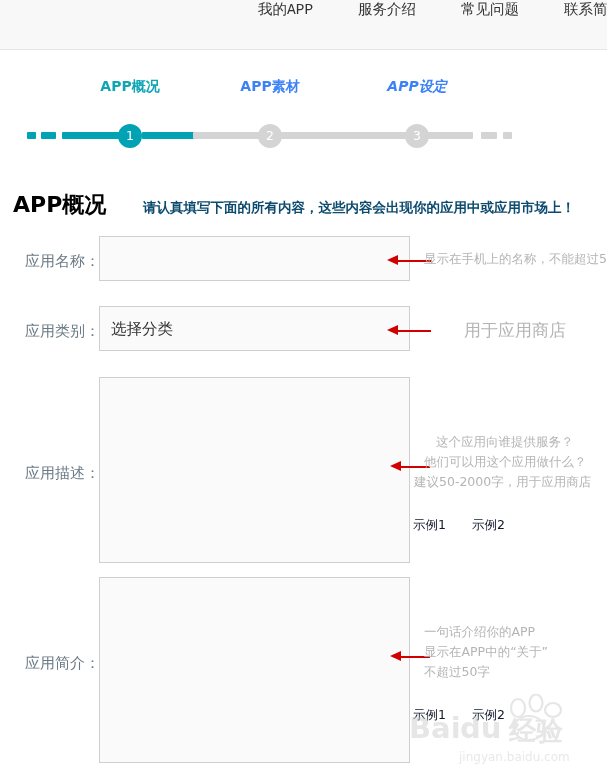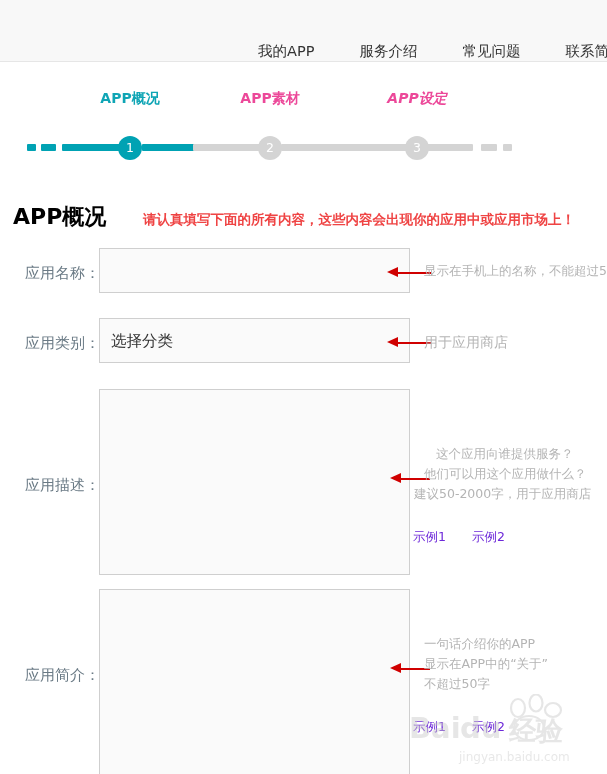--- a/index.html
+++ b/index.html
@@ -7,25 +7,26 @@
   body {
     width:607px; height:774px;
     background:#ffffff;
     font-family:"DejaVu Sans","Liberation Sans",sans-serif;
     overflow:hidden;
     position:relative;
   }
 
   
   .topbar{
-    height:62px;
+    height:50px;
     background:#f8f8f8;
     border-bottom:1px solid #e6e6e6;
     display:flex;
-    align-items:flex-end;
+    align-items:flex-start;
+    font-family:Liberation Mono, monospace;
   }
   .nav{
     display:flex;
     align-items:center;
     margin-left:258px;
     gap:45px;
   }
   .nav-item{
     font-size:14.5px;
     color:#333333;
@@ -44,21 +45,21 @@
     height:22px;
   }
   .step-label{
     position:absolute;
     font-size:14px;
     font-weight:bold;
     white-space:nowrap;
     transform:translateX(-50%);
   }
   .step-label.active{ color:#0fa5b5; }
-  .step-label.idle{ color:#ec4899; }
+  .step-label.idle{ color:#3b82f6; }
 
   .track{
     position:absolute;
     left:0; right:0;
     top:46px;
     height:24px;
   }
   .bar{
     position:absolute;
     height:7px;
@@ -93,21 +94,21 @@
     left:13px; top:0;
     font-size:22px;
     font-weight:bold;
     color:#000000;
     letter-spacing:0px;
   }
   .title-note{
     position:absolute;
     left:143px; top:9px;
     font-size:13.5px;
-    color:#ef4444;
+    color:#0c4a6e;
     font-weight:bold;
     white-space:nowrap;
   }
 
   
   .form{ position:relative; margin-top:12px; }
   .row{ position:relative; }
   .field-label{
     position:absolute;
     right:0;
@@ -141,26 +142,26 @@
     padding:9px 11px;
   }
 
   .hint{
     position:absolute;
     font-size:12.5px;
     color:#b4b4b4;
     line-height:20px;
     white-space:nowrap;
   }
-  .hint.small{ font-size:14px; }
+  .hint.small{ font-size:17px;margin-left:40px; }
 
   .examples{
     position:absolute;
     font-size:12.5px;
-    color:#6d28d9;
+    color:#0f172a;
     white-space:nowrap;
   }
   .examples span{ cursor:pointer; margin-right:22px; }
 
   
   .callout{
     position:absolute;
     height:11px;
   }
   .callout .line{

